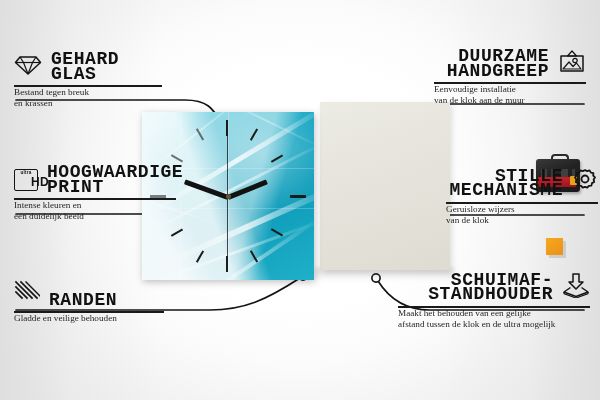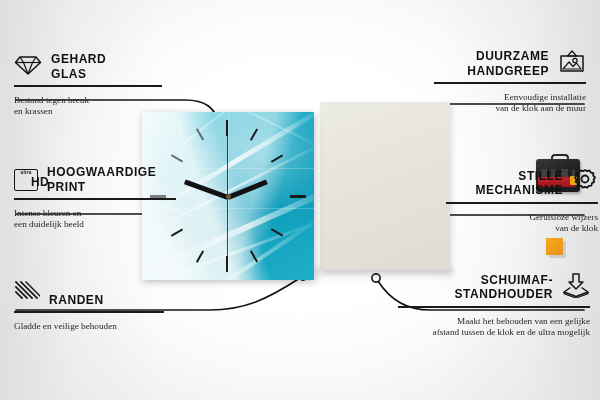--- a/index.html
+++ b/index.html
@@ -173,44 +173,44 @@
   .feat-head {
     display: flex;
     align-items: center;
     gap: 9px;
   }
   .feature.right .feat-head {
     flex-direction: row;
     justify-content: flex-end;
   }
   .feat-titles {
-    font-family: Liberation Sans, sans-serif;
+    font-family: Liberation Mono, monospace;
     font-weight: bold;
-    font-size: 12px;
+    font-size: 18px;
     letter-spacing: .55px;
     line-height: 14.5px;
     color: #111111;
     text-transform: uppercase;
     white-space: nowrap;
   }
   .feature.right .feat-titles { text-align: right; }
   .feat-rule {
     height: 1.6px;
     background: #1a1a1a;
     margin-top: 4px;
   }
   .feat-desc {
     font-family: "Liberation Serif", serif;
     font-size: 9.2px;
     line-height: 11.4px;
     color: #262626;
-    margin-top: 8px;
+    margin-top: 0;
     white-space: pre-line;
   }
-  .feature.right .feat-desc { text-align: right; }
+  .feature.right .feat-desc { }
   .icon {
     flex: 0 0 auto;
     display: block;
     color: #141414;
   }
   .hd-badge {
     width: 22px; height: 20px;
     border: 1.6px solid #141414;
     border-radius: 2px;
     display: flex;

